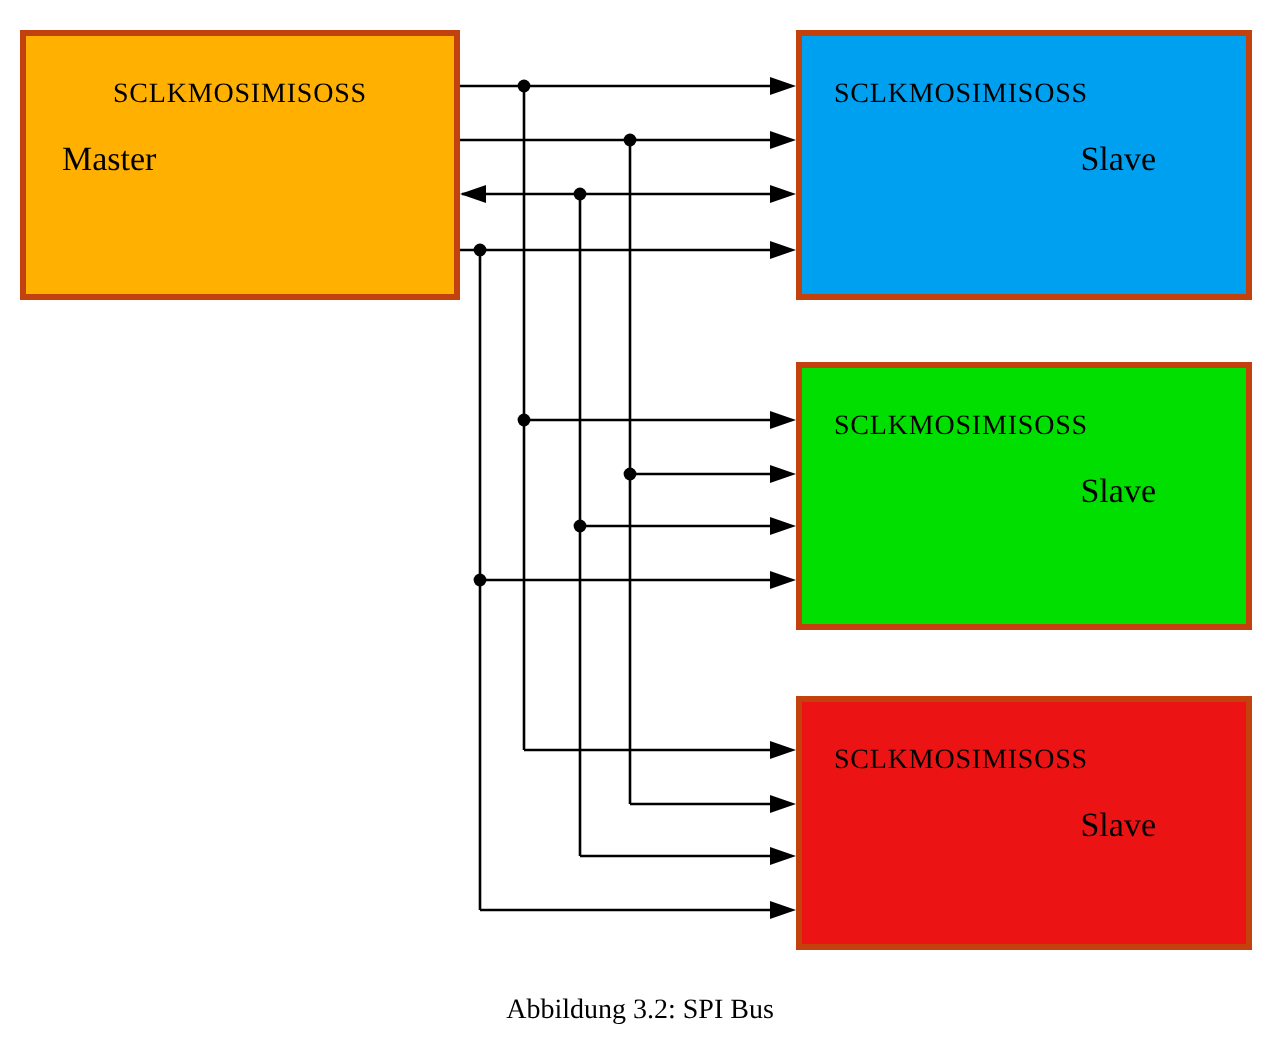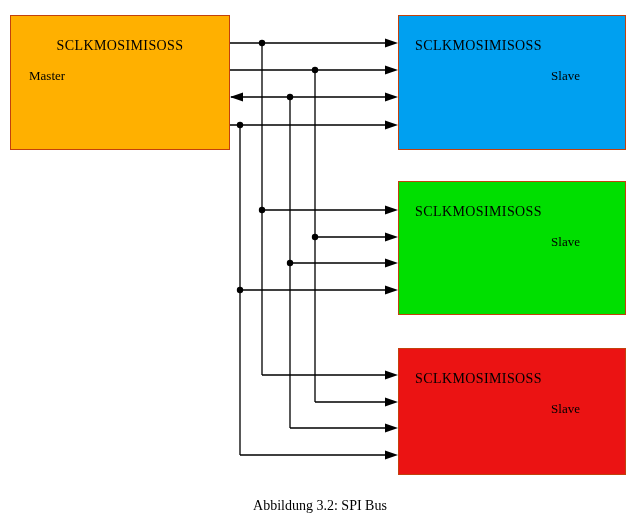--- a/index.html
+++ b/index.html
@@ -6,33 +6,33 @@
   body {
     width: 640px; height: 528px;
     font-family: "Liberation Serif", "DejaVu Serif", serif;
     color: #000;
     position: relative;
     overflow: hidden;
   }
   .canvas { position: absolute; inset: 0; width: 640px; height: 528px; }
   .box {
     position: absolute;
-    border: 1px solid #c2410c;
+    border: 3px solid #c2410c;
     box-sizing: border-box;
   }
   .box .pins {
     position: absolute;
     top: 22px; left: 0; right: 0;
     font-size: 14px;
     letter-spacing: 0.4px;
     white-space: nowrap;
   }
   .master-box .pins { text-align: center; }
   .slave-box .pins { left: 16px; right: auto; text-align: left; }
-  .role { position: absolute; font-size: 13px; }
+  .role { position: absolute; font-size: 17px; }
   .master-box .role { left: 18px; top: 52px; }
   .slave-box .role { right: 45px; top: 52px; }
   #master { left: 10px; top: 15px; width: 220px; height: 135px; }
   #slave1 { left: 398px; top: 15px;  width: 228px; height: 135px; }
   #slave2 { left: 398px; top: 181px; width: 228px; height: 134px; }
   #slave3 { left: 398px; top: 348px; width: 228px; height: 127px; }
   svg.wiring { position: absolute; left: 0; top: 0; pointer-events: none; }
   .caption {
     position: absolute;
     left: 0; right: 0; top: 498px;

